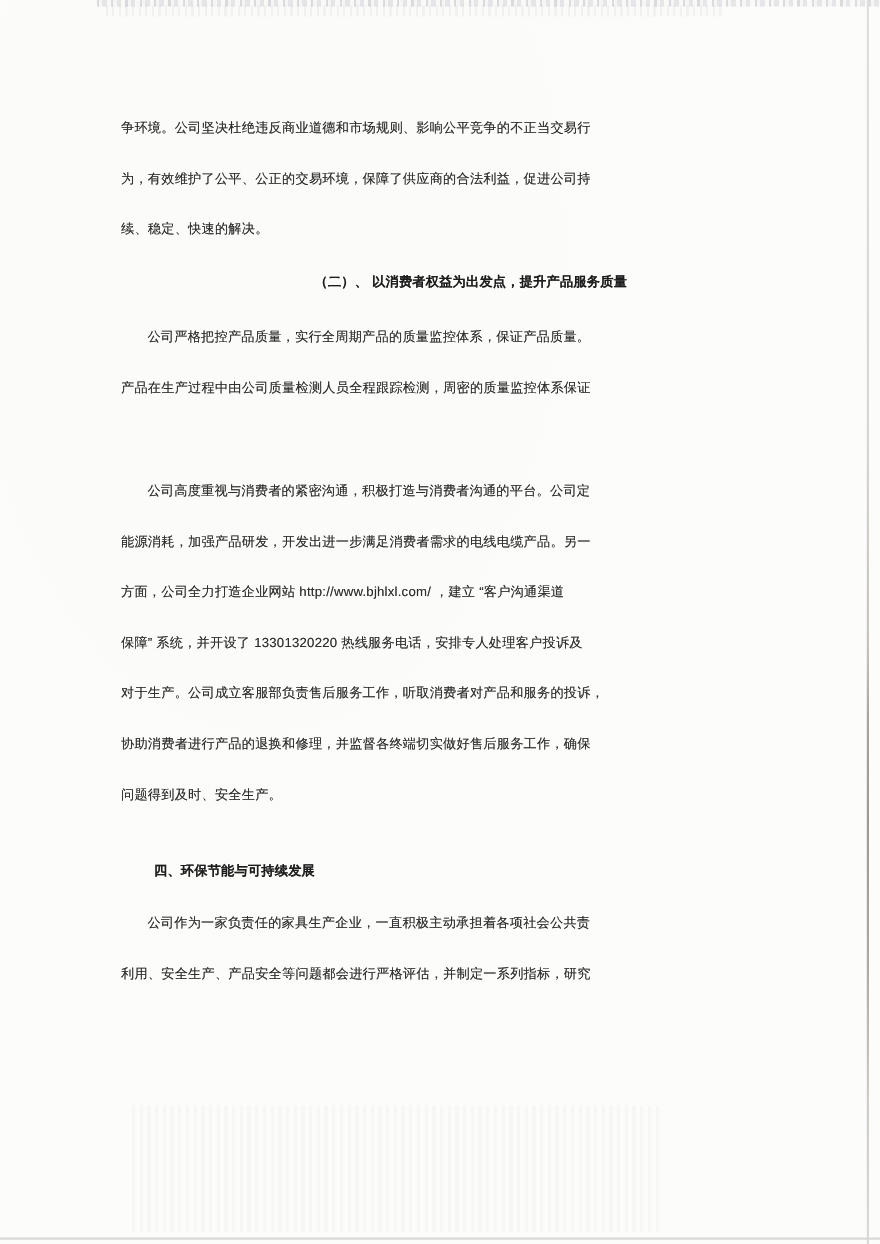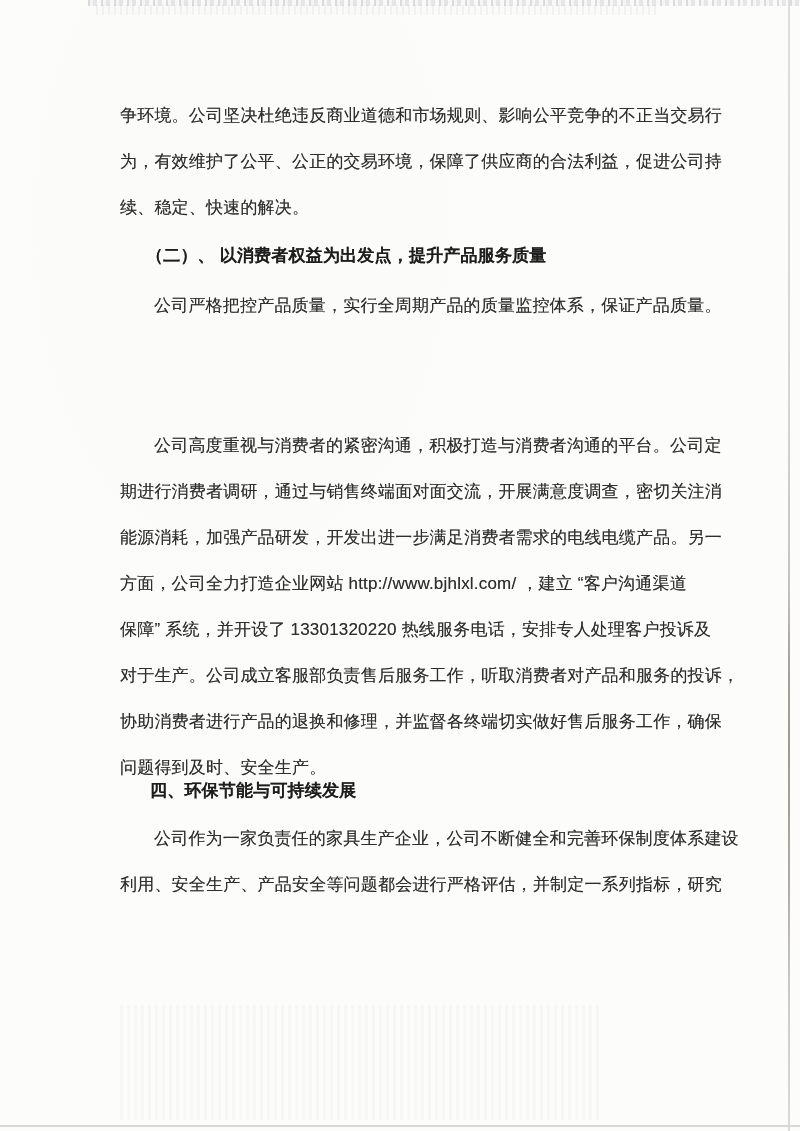--- a/index.html
+++ b/index.html
@@ -16,42 +16,42 @@
   }
   .page {
     position: absolute;
     inset: 0;
     background:
       radial-gradient(ellipse at 30% 20%, rgba(250,250,248,0.6), rgba(248,248,245,0) 60%),
       #fcfcfa;
   }
   .block {
     position: absolute;
-    left: 120px;
+    left: 110px;
     width: 584px;
-    font-size: 17px;
+    font-size: 12px;
     line-height: 46px;
     letter-spacing: 0.2px;
     color: #2e2e2e;
     text-shadow: 0 0 0.5px rgba(46,46,46,0.55);
   }
   .line {
     white-space: nowrap;
   }
   .para-indent .line:first-child {
     text-indent: 2em;
   }
   .heading {
     font-weight: bold;
     color: #1d1d1d;
     text-shadow: 0 0 0.6px rgba(20,20,20,0.6);
   }
-  #heading-consumer-rights { top: 233px; padding-left: 26px; }
+  #heading-consumer-rights { top: 233px; padding-left: 26px; text-align: center; }
   #para-fair-trade { top: 93px; }
-  #para-quality-control { top: 283px; text-align: center; }
+  #para-quality-control { top: 283px; }
   #para-consumer-communication { top: 423px; }
   #heading-environment { top: 768px; padding-left: 30px; }
   #para-environment-responsibility { top: 816px; }
 
   
   .artifact { position: absolute; pointer-events: none; }
   #artifact-top-edge {
     left: 88px; top: 0; width: 712px; height: 6px;
     background: repeating-linear-gradient(90deg,
       rgba(118,112,132,0.32) 0 2px,
@@ -101,39 +101,39 @@
     <div class="line">为，有效维护了公平、公正的交易环境，保障了供应商的合法利益，促进公司持</div>
     <div class="line">续、稳定、快速的解决。</div>
   </div>
 
   <div id="heading-consumer-rights" class="block heading">
     <div class="line">（二）、 以消费者权益为出发点，提升产品服务质量</div>
   </div>
 
   <div id="para-quality-control" class="block para-indent">
     <div class="line">公司严格把控产品质量，实行全周期产品的质量监控体系，保证产品质量。</div>
+    <div class="line">产品在生产过程中由公司质量检测人员全程跟踪检测，周密的质量监控体系保证</div>
   </div>
 
   <div id="para-consumer-communication" class="block para-indent">
     <div class="line">公司高度重视与消费者的紧密沟通，积极打造与消费者沟通的平台。公司定</div>
-    <div class="line">期进行消费者调研，通过与销售终端面对面交流，开展满意度调查，密切关注消</div>
     <div class="line">能源消耗，加强产品研发，开发出进一步满足消费者需求的电线电缆产品。另一</div>
     <div class="line">方面，公司全力打造企业网站 http://www.bjhlxl.com/ ，建立 “客户沟通渠道</div>
     <div class="line">保障” 系统，并开设了 13301320220 热线服务电话，安排专人处理客户投诉及</div>
     <div class="line">对于生产。公司成立客服部负责售后服务工作，听取消费者对产品和服务的投诉，</div>
     <div class="line">协助消费者进行产品的退换和修理，并监督各终端切实做好售后服务工作，确保</div>
     <div class="line">问题得到及时、安全生产。</div>
   </div>
 
   <div id="heading-environment" class="block heading">
     <div class="line">四、环保节能与可持续发展</div>
   </div>
 
   <div id="para-environment-responsibility" class="block para-indent">
-    <div class="line">公司作为一家负责任的家具生产企业，公司不断健全和完善环保制度体系建设</div>
+    <div class="line">公司作为一家负责任的家具生产企业，一直积极主动承担着各项社会公共责</div>
     <div class="line">利用、安全生产、产品安全等问题都会进行严格评估，并制定一系列指标，研究</div>
   </div>
 
   <div id="artifact-top-edge" class="artifact"></div>
   <div id="artifact-top-edge-fade" class="artifact"></div>
   <div id="artifact-right-line" class="artifact"></div>
   <div id="artifact-bottom-texture" class="artifact"></div>
   <div id="artifact-bottom-edge" class="artifact"></div>
 
 </div>

